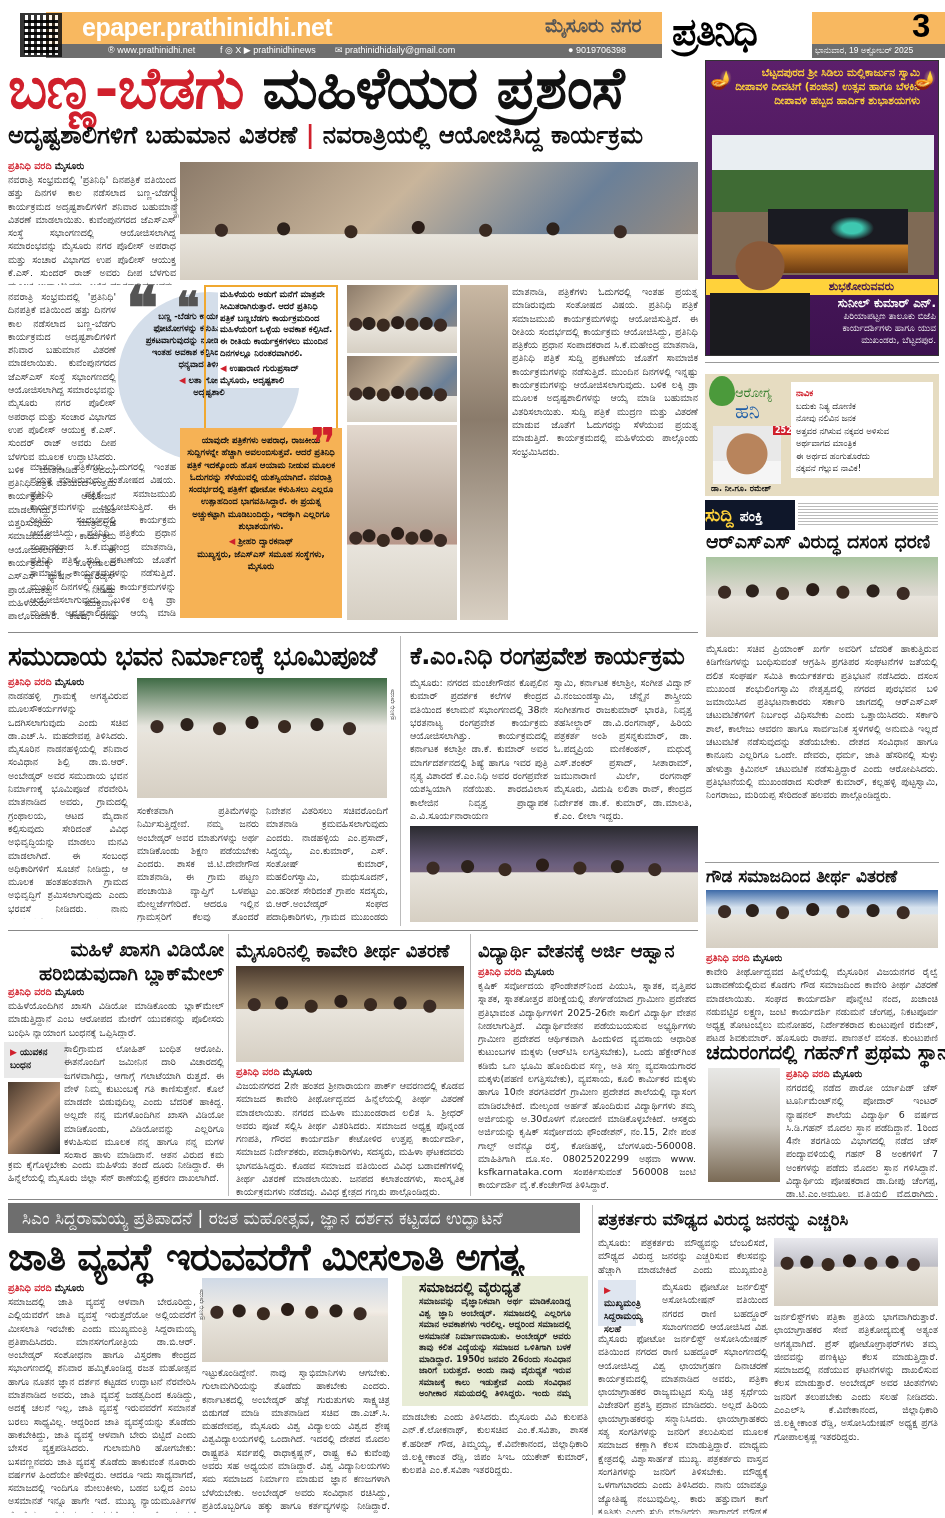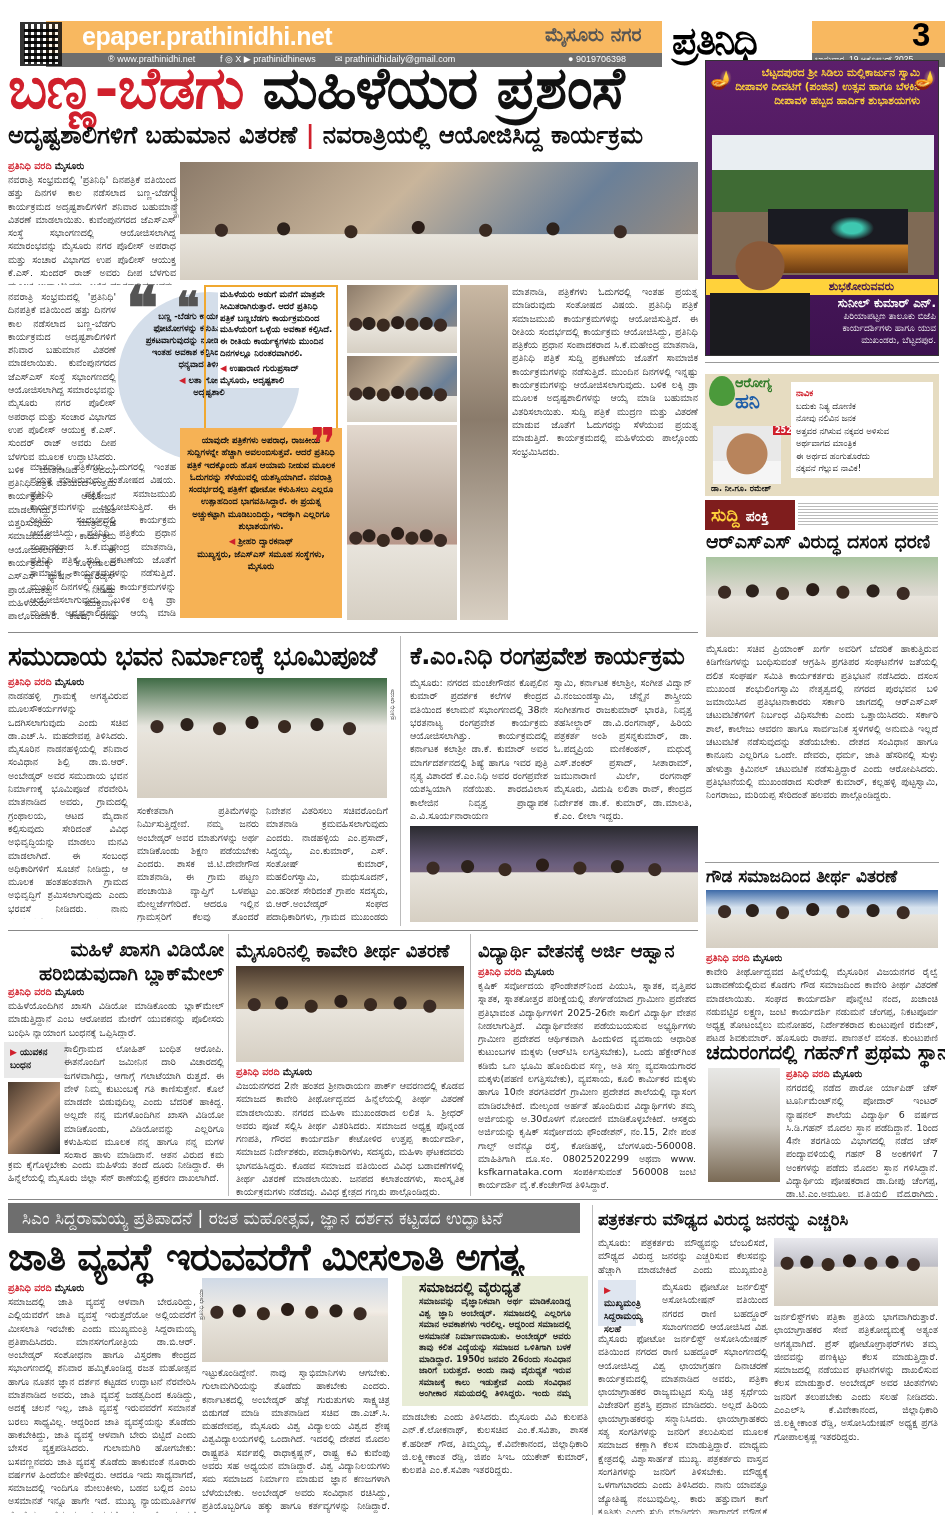--- a/index.html
+++ b/index.html
@@ -1,19 +1,19 @@
 <!DOCTYPE html>
 <html><head>
 <meta charset="utf-8">
 <style>
 *{box-sizing:border-box;margin:0;padding:0}
 body{width:945px;height:1518px;background:#fff;font-family:"DejaVu Sans",sans-serif;color:#111;position:relative;overflow:hidden}
 .abs{position:absolute}
 
-#masthead{left:0;top:16px;width:945px;height:56px}
+#masthead{left:0;top:7px;width:945px;height:56px}
 .qr{left:20px;top:6px;width:42px;height:44px;background:
  repeating-linear-gradient(90deg,#111 0 3px,#fff 3px 6px),#fff;opacity:.85;border:2px solid #111}
 .qr2{left:24px;top:10px;width:34px;height:36px;background:repeating-linear-gradient(0deg,#111 0 3px,#fff 3px 6px);mix-blend-mode:multiply}
 .orange-bar{left:46px;top:5px;width:616px;height:32px;background:#f8b860}
 .gray-bar{left:46px;top:37px;width:616px;height:14px;background:#6e6e6e}
 .site{left:82px;top:6px;font-size:25px;color:#fff;font-family:"Liberation Sans",sans-serif;font-weight:bold;letter-spacing:-.5px}
 .city{left:545px;top:7px;font-size:19px;color:#555;font-weight:bold}
 .contact{top:38px;font-size:9px;color:#fff;font-family:"Liberation Sans",sans-serif}
 .logo{left:672px;top:2px;font-size:38px;font-weight:900;color:#000;letter-spacing:-2px;font-family:"DejaVu Serif",serif}
 .pgbox{left:812px;top:5px;width:133px;height:32px;background:#f8b860}
@@ -55,26 +55,26 @@
 .ad-photo{left:6px;top:74px;width:222px;height:140px;background:linear-gradient(180deg,#e9eef2 0 25%,#3f6b34 25% 55%,#7f6a55 55%)}
 .ad-night{left:62px;top:148px;width:140px;height:64px;background:radial-gradient(ellipse at 60% 30%,#3ec7b0 0 10px,transparent 22px),linear-gradient(180deg,#1a1b22 0 55%,#d1862b 56%,#6a3a12)}
 .ad-man{left:4px;top:170px;width:100px;height:124px;background:radial-gradient(circle at 50% 28%,#8a5a3a 0 24px,transparent 25px),linear-gradient(180deg,transparent 50%,#1b1b1f 50%)}
 .ad-yellow{left:0;top:218px;width:232px;height:16px;background:#ffd23b;color:#3d1250;text-align:right;padding-right:44px;font-size:11px;font-weight:bold;line-height:16px}
 .ad-name{left:104px;top:236px;width:126px;text-align:right;color:#fff;font-size:9.5px;line-height:13px;font-weight:bold}
 
 .health{left:705px;top:374px;width:234px;height:122px;background:#e6dcc1}
 .health .poem{position:absolute;left:86px;top:8px;width:142px;height:96px;background:#fff;padding:5px;font-size:8.5px;line-height:12.5px}
 .health .poem .t{color:#d0202c;font-weight:bold}
 .drop{position:absolute;left:4px;top:2px;width:26px;height:30px;border-radius:50% 50% 50% 50%/60% 60% 40% 40%;background:#4b9a3b}
-.hlogo{position:absolute;left:30px;top:2px;font-weight:bold;color:#2d7a26;font-size:13px;line-height:14px}
+.hlogo{position:absolute;left:30px;top:12px;font-weight:normal;color:#2d7a26;font-size:13px;line-height:14px}
 .hlogo .b{color:#1f5ea8;font-size:20px;line-height:22px}
 .doc{position:absolute;left:8px;top:52px;width:68px;height:58px;background:radial-gradient(circle at 50% 48%,#b8845c 0 20px,transparent 21px),linear-gradient(180deg,#e9e9e9 60%,#f5f5f5 60%)}
 .badge252{position:absolute;left:68px;top:52px;background:#d0202c;color:#fff;font-size:8px;padding:0 2px;font-weight:bold}
 .docname{position:absolute;left:6px;top:110px;font-size:8px;font-weight:bold}
-.suddi{left:705px;top:500px;width:90px;height:30px;background:#7f1d1d;color:#ffd23b;font-size:18px;font-weight:bold;line-height:30px;padding-left:6px}
+.suddi{left:705px;top:500px;width:90px;height:30px;background:#0f172a;color:#ffd23b;font-size:18px;font-weight:bold;line-height:30px;}
 .suddi .w{color:#fff;font-size:14px}
 .stripes{left:798px;top:503px;width:140px;height:24px;background:repeating-linear-gradient(180deg,#bbb 0 1px,#fff 1px 3px)}
 
 .banner{left:8px;top:1203px;width:572px;height:30px;background:#6e6e6e;color:#fff;font-size:17px;line-height:30px;padding-left:14px;white-space:nowrap}
 .sidebox{background:#e8ecd6}
 .sbox{background:#e9e9e9;padding:4px 6px;font-size:9px;line-height:13px;font-weight:bold}
 .sbox .tri{color:#d0202c}
 </style>
 </head>
 <body>
@@ -115,21 +115,21 @@
 
 <div class="abs quote-circle">
   <div>ಬಣ್ಣ -ಬೆಡಗು ಕಾರ್ಯಕ್ರಮಕ್ಕೆ ನಿತ್ಯವೂ ಫೋಟೋಗಳನ್ನು ಕಳುಹಿಸುತ್ತಾ, ಫೋಟೋ ಪ್ರಕಟವಾಗುವುದನ್ನು ನೋಡಿ ಖುಷಿಪಡುತ್ತಿದ್ದೆವು. ಇಂತಹ ಅವಕಾಶ ಕಲ್ಪಿಸಿದ ಪ್ರತಿನಿಧಿ ಪತ್ರಿಕೆಗೆ ಧನ್ಯವಾದ ತಿಳಿಸುತ್ತೇನೆ.</div>
   <div class="attrib" style="margin-top:4px"><span class="tri">◀</span> <span>ಲತಾ ಗೋಣಿಕೊಪ್ಪ</span></div>
   <div>ಅದೃಷ್ಟಶಾಲಿ</div>
 </div>
 <div class="abs qmark" style="left:126px;top:288px">❝</div>
 <div class="abs quote-box" style="background:transparent">
 </div>
 <div class="abs" style="left:218px;top:287px;width:118px;font-size:8.5px;line-height:11.8px;font-weight:bold;background:#fff;padding:2px">
-  <div>ಮಹಿಳೆಯರು ಅಡುಗೆ ಮನೆಗೆ ಮಾತ್ರವೇ ಸೀಮಿತರಾಗಿರುತ್ತಾರೆ. ಆದರೆ ಪ್ರತಿನಿಧಿ ಪತ್ರಿಕೆ ಬಣ್ಣಬೆಡಗು ಕಾರ್ಯಕ್ರಮದಿಂದ ಮಹಿಳೆಯರಿಗೆ ಒಳ್ಳೆಯ ಅವಕಾಶ ಕಲ್ಪಿಸಿದೆ. ಈ ರೀತಿಯ ಕಾರ್ಯಕ್ಯಗಳನು ಮುಂದಿನ ದಿನಗಳಲ್ಲೂ ನಿರಂತರವಾಗಿರಲಿ.</div>
+  <div>ಮಹಿಳೆಯರು ಅಡುಗೆ ಮನೆಗೆ ಮಾತ್ರವೇ ಸೀಮಿತರಾಗಿರುತ್ತಾರೆ. ಆದರೆ ಪ್ರತಿನಿಧಿ ಪತ್ರಿಕೆ ಬಣ್ಣಬೆಡಗು ಕಾರ್ಯಕ್ರಮದಿಂದ ಮಹಿಳೆಯರಿಗೆ ಒಳ್ಳೆಯ ಅವಕಾಶ ಕಲ್ಪಿಸಿದೆ. ಈ ರೀತಿಯ ಕಾರ್ಯಕ್ತಕಗಳಲು ಮುಂದಿನ ದಿನಗಳಲ್ಲೂ ನಿರಂತರವಾಗಿರಲಿ.</div>
   <div style="margin-top:3px"><span style="color:#d0202c">◀</span> <span>ಉಷಾರಾಣಿ ಗುರುಪ್ರಸಾದ್</span></div>
   <div>ಮೈಸೂರು, ಅದೃಷ್ಟಶಾಲಿ</div>
 </div>
 <div class="abs qmark" style="left:176px;top:288px;font-size:44px">❝</div>
 
 <div class="abs quote-orange">
   <div>ಯಾವುದೇ ಪತ್ರಿಕೆಗಳು ಅಪರಾಧ, ರಾಜಕೀಯ ಸುದ್ದಿಗಳನ್ನೇ ಹೆಚ್ಚಾಗಿ ಅವಲಂಬಿಸುತ್ತವೆ. ಆದರೆ ಪ್ರತಿನಿಧಿ ಪತ್ರಿಕೆ ಇದಕ್ಕೊಂದು ಹೊಸ ಆಯಾಮ ನೀಡುವ ಮೂಲಕ ಓದುಗರನ್ನು ಸೆಳೆಯುವಲ್ಲಿ ಯಶಸ್ವಿಯಾಗಿದೆ. ನವರಾತ್ರಿ ಸಂದರ್ಭದಲ್ಲಿ ಪತ್ರಿಕೆಗೆ ಫೋಟೋ ಕಳುಹಿಸಲು ಎಲ್ಲರೂ ಉತ್ಸಾಹದಿಂದ ಭಾಗವಹಿಸಿದ್ದಾರೆ. ಈ ಪ್ರಯತ್ನ ಅಚ್ಚುಕಟ್ಟಾಗಿ ಮೂಡಿಬಂದಿದ್ದು, ಇದಕ್ಕಾಗಿ ಎಲ್ಲರಿಗೂ ಶುಭಾಶಯಗಳು.</div>
   <div style="margin-top:3px"><span style="color:#d0202c">◀</span> <span>ಶ್ರೀಹರಿ ದ್ವಾರಕನಾಥ್</span></div>
   <div>ಮುಖ್ಯಸ್ಥರು, ಜೆಎಸ್‌ಎಸ್ ಸಮೂಹ ಸಂಸ್ಥೆಗಳು, ಮೈಸೂರು</div>
 </div>

